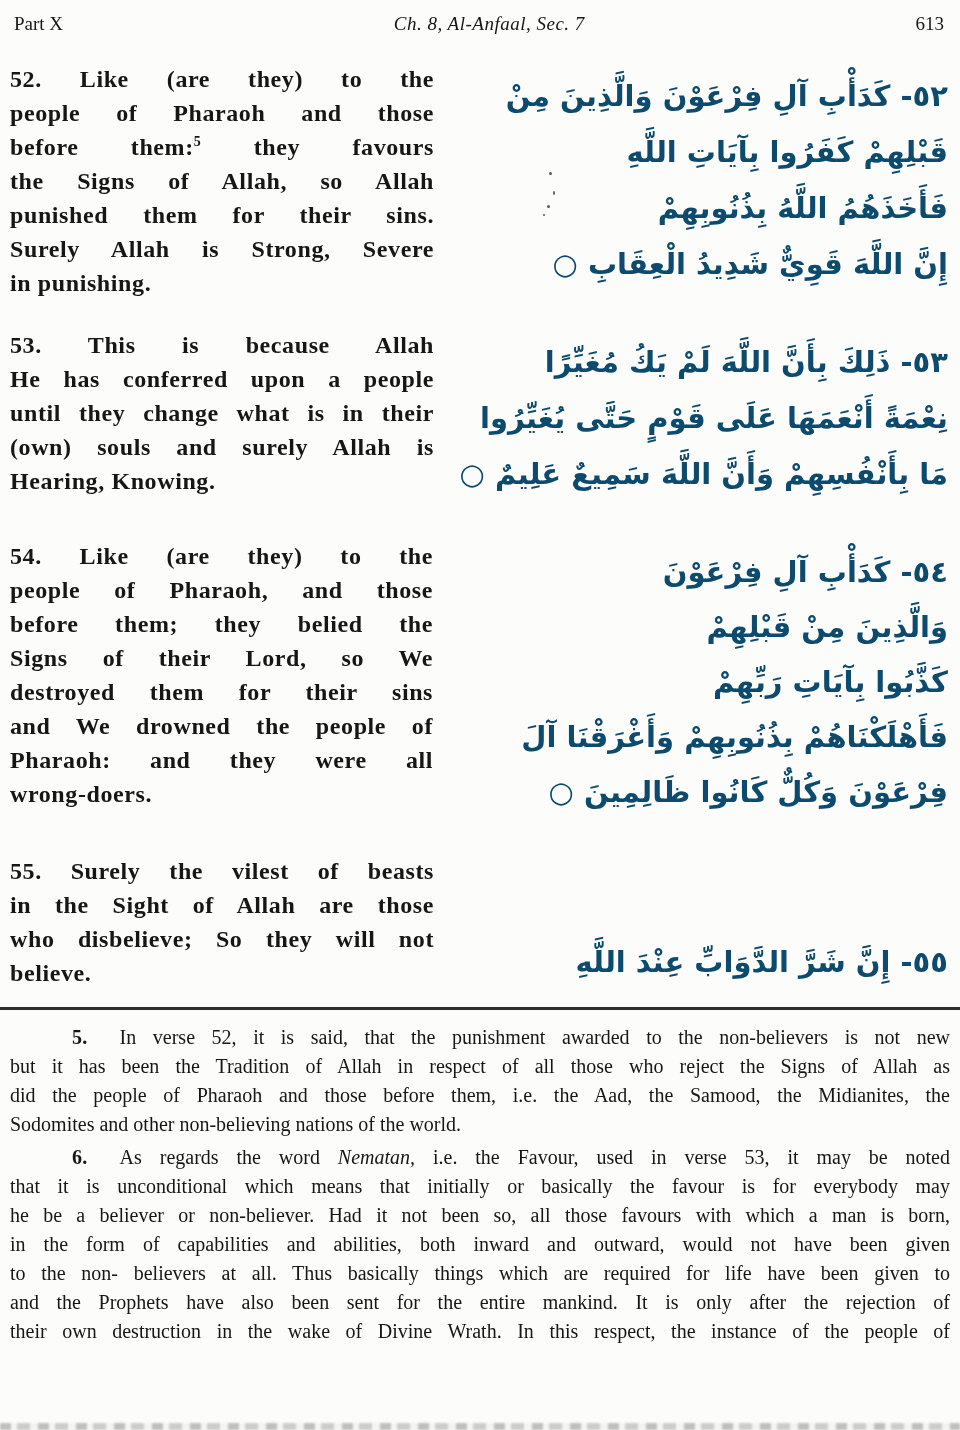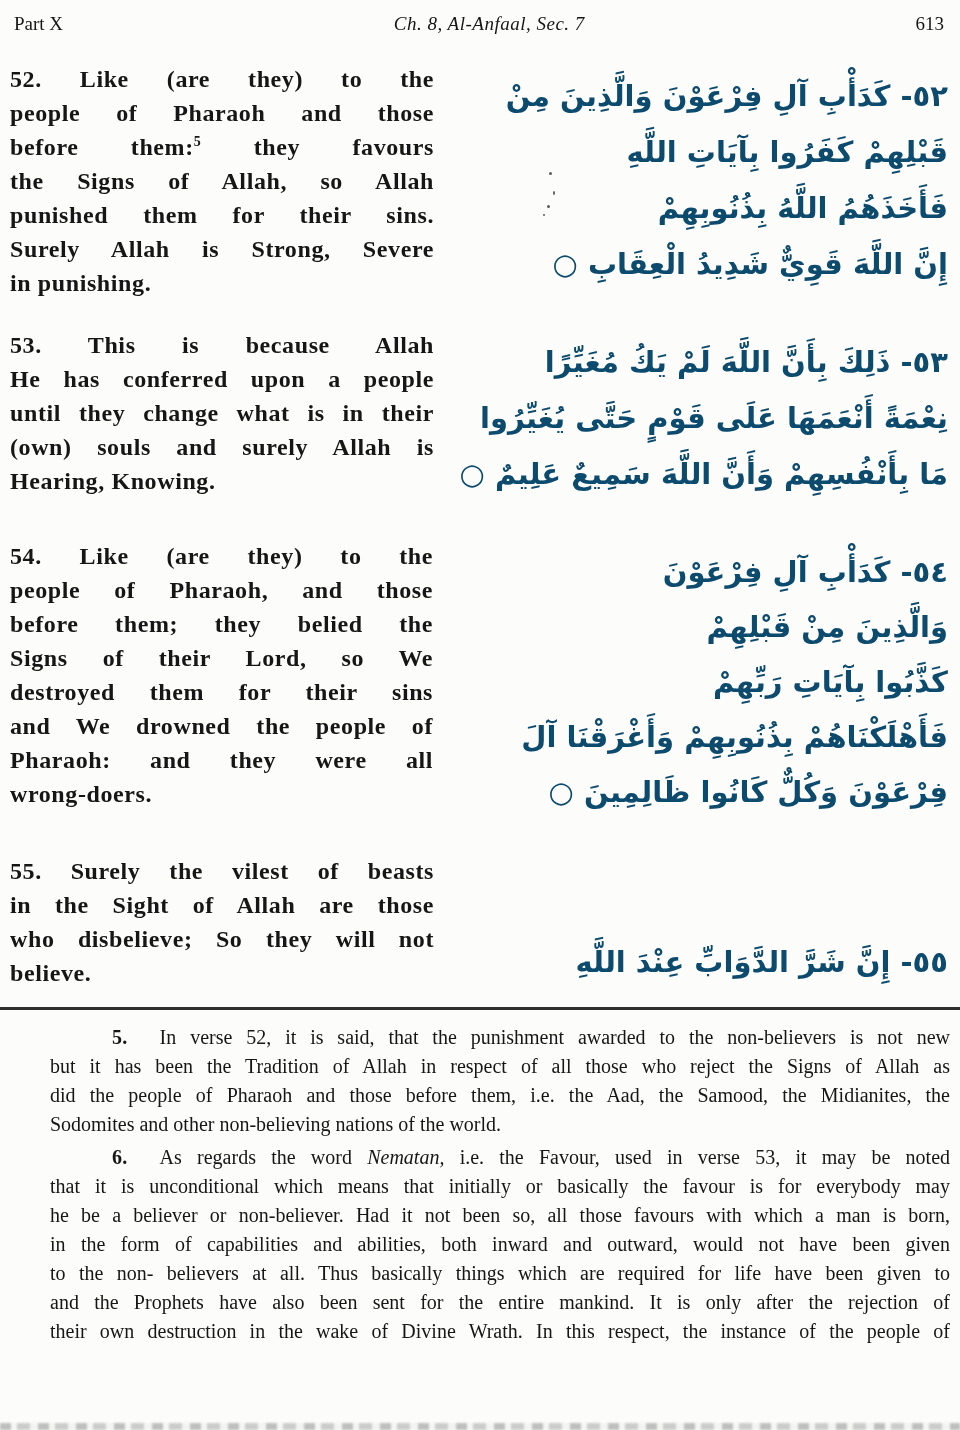--- a/index.html
+++ b/index.html
@@ -48,21 +48,21 @@
   
   .rule{
     height:3px;background:#2e2e2e;
     margin:17px 0 0 0;width:100%;
   }
   
   .footnotes{
     padding:13px 10px 0 10px;
     font-size:20px;line-height:29px;
   }
-  .fn-line{text-align:justify;text-align-last:justify;margin-left:40px;}
+  .fn-line{text-align:justify;text-align-last:justify;}
   .fn-line.last{text-align-last:left;}
   .fn-first{padding-left:62px;}
   .fn-num{font-weight:bold;margin-right:32px;letter-spacing:.3px;}
   .fn i{font-style:italic;}
   .footnote + .footnote{margin-top:4px;}
   
   .speck{position:absolute;background:#5a5a5a;border-radius:50%;}
   .sp1{left:549px;top:172px;width:3px;height:3px;}
   .sp2{left:553px;top:191px;width:2px;height:4px;}
   .sp3{left:547px;top:205px;width:3px;height:3px;}

